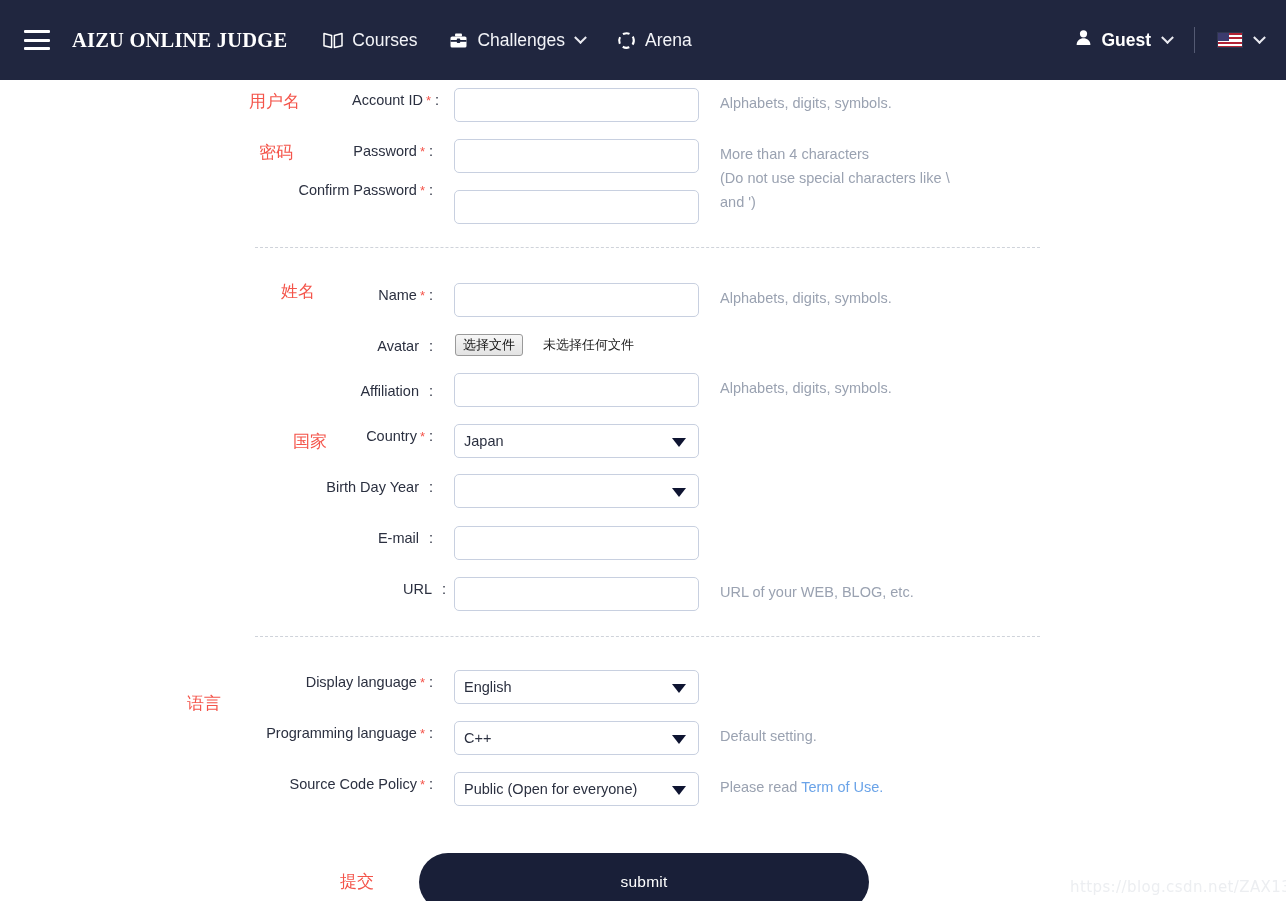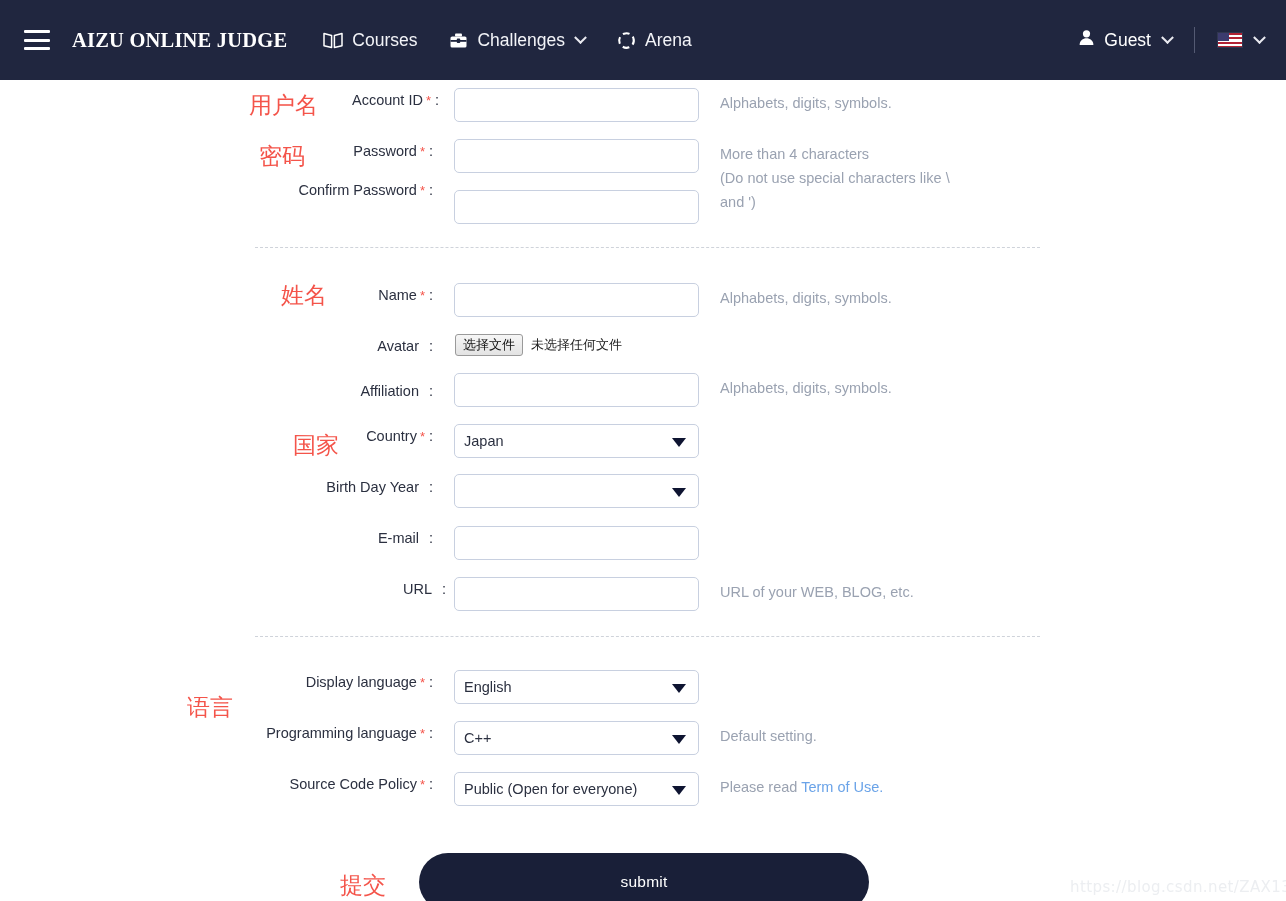--- a/index.html
+++ b/index.html
@@ -54,20 +54,21 @@
     margin-left: 11px;
     width: 9px; height: 9px;
     border-right: 2px solid #e9eaf0;
     border-bottom: 2px solid #e9eaf0;
     transform: rotate(45deg) translate(-2px,-2px);
   }
   .nav-right {
     margin-left: auto;
     display: flex; align-items: center;
     padding-right: 22px;
+    font-weight: bold;
   }
   .guest {
     display: flex; align-items: center;
     color: #ffffff; font-size: 17.5px; cursor: pointer;
   }
   .guest .caret2 {
     display: inline-block; margin-left: 12px;
     width: 9px; height: 9px;
     border-right: 2px solid #e9eaf0;
     border-bottom: 2px solid #e9eaf0;
@@ -93,21 +94,21 @@
     position: absolute; left: 0; top: 0;
     width: 46%; height: 53.8%;
     background: #3c3b6e;
   }
 
   
   .form-area { position: absolute; top: 80px; left: 0; width: 1286px; }
   .cn-note {
     position: absolute;
     color: #f4544a;
-    font-size: 23px;
+    font-size: 17px;
     font-family: "DejaVu Sans", sans-serif;
     white-space: nowrap;
   }
   .lbl {
     position: absolute;
     text-align: right;
     color: #2b3040;
     font-size: 14.5px;
     white-space: nowrap;
   }
@@ -153,21 +154,21 @@
     background: linear-gradient(#f6f6f6,#e3e3e3);
     border-radius: 3px;
     padding: 2px 7px 3px 7px;
     font-size: 13px;
     color: #111;
     font-family: "DejaVu Sans", sans-serif;
     cursor: pointer;
     line-height: 15px;
   }
   .filename {
-    margin-left: 8px;
+    margin-left: 20px;
     font-size: 13px;
     color: #222;
     font-family: "DejaVu Sans", sans-serif;
     white-space: nowrap;
   }
 
   .hint {
     position: absolute;
     color: #9aa2b1;
     font-size: 14.5px;

